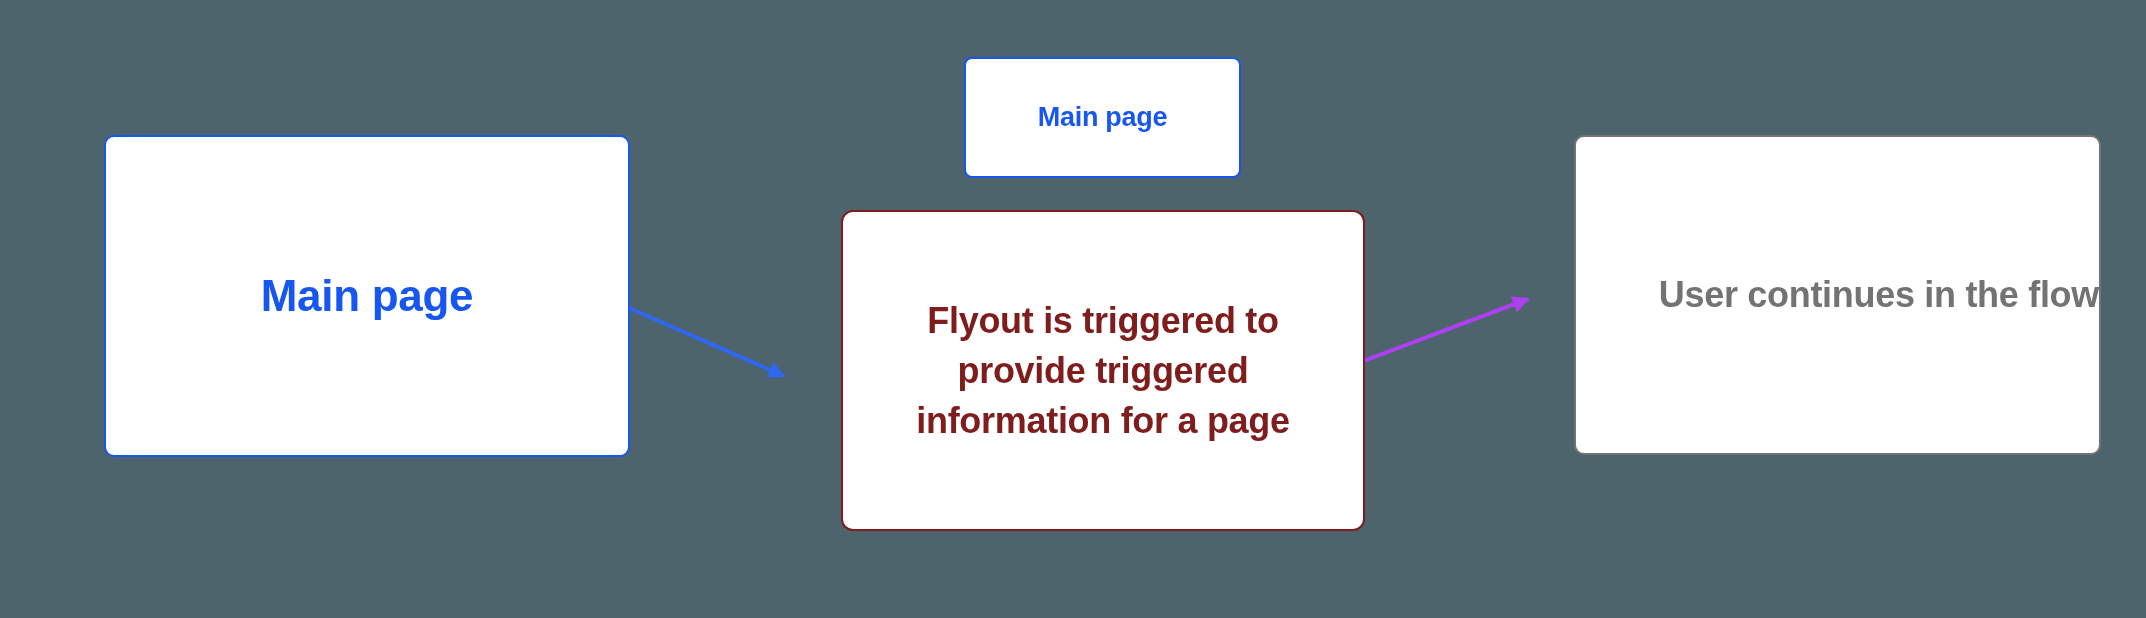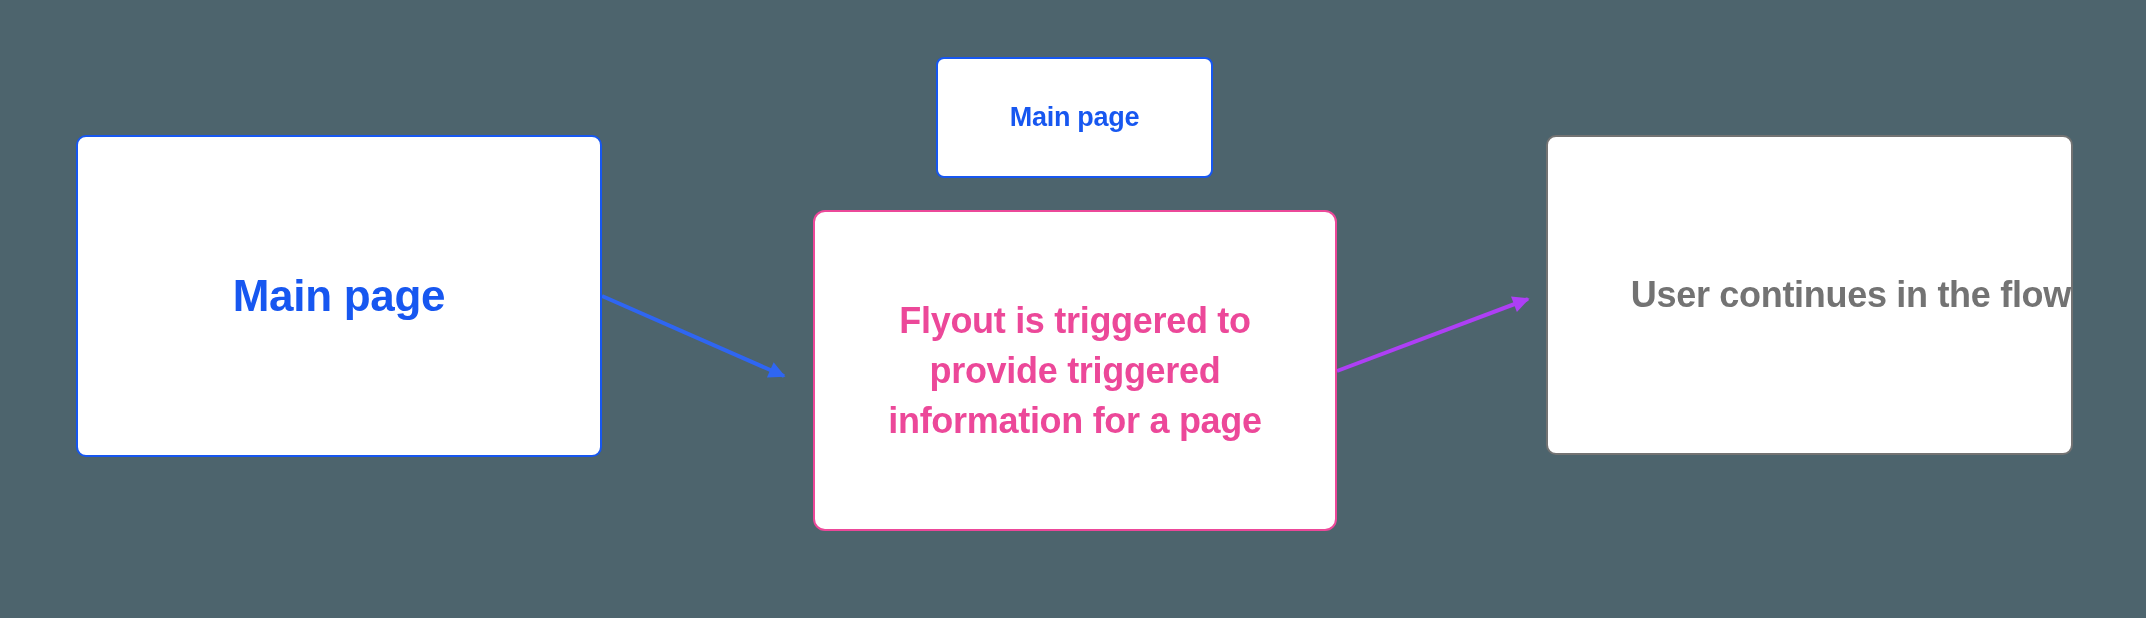--- a/index.html
+++ b/index.html
@@ -32,20 +32,21 @@
     background: #ffffff;
     border: 2.5px solid currentColor;
     border-radius: 10px;
     display: flex;
     flex-direction: column;
     align-items: center;
     justify-content: center;
     text-align: center;
     font-weight: 700;
     letter-spacing: -0.3px;
+    margin-left: 28px;
   }
   #node-main-large {
     left: 76px;
     top: 135px;
     width: 526px;
     height: 322px;
     font-size: 44px;
   }
   #node-main-small {
     left: 936px;
@@ -91,21 +92,21 @@
   </svg>
 
   <div class="node" id="node-main-large" style="color: rgb(23, 87, 240);">
     <span>Main page</span>
   </div>
 
   <div class="node" id="node-main-small" style="color: rgb(23, 87, 240);">
     <span>Main page</span>
   </div>
 
-  <div class="node" id="node-flyout" style="color: #ec4899;">
+  <div class="node" id="node-flyout" style="color: #7f1d1d;">
     <div>Flyout is triggered to</div>
     <div>provide triggered</div>
     <div>information for a page</div>
   </div>
 
   <div class="node" id="node-continue" style="color: #737373; align-items: flex-end;">
     <span>User continues in the flow</span>
   </div>
 
 </div>

